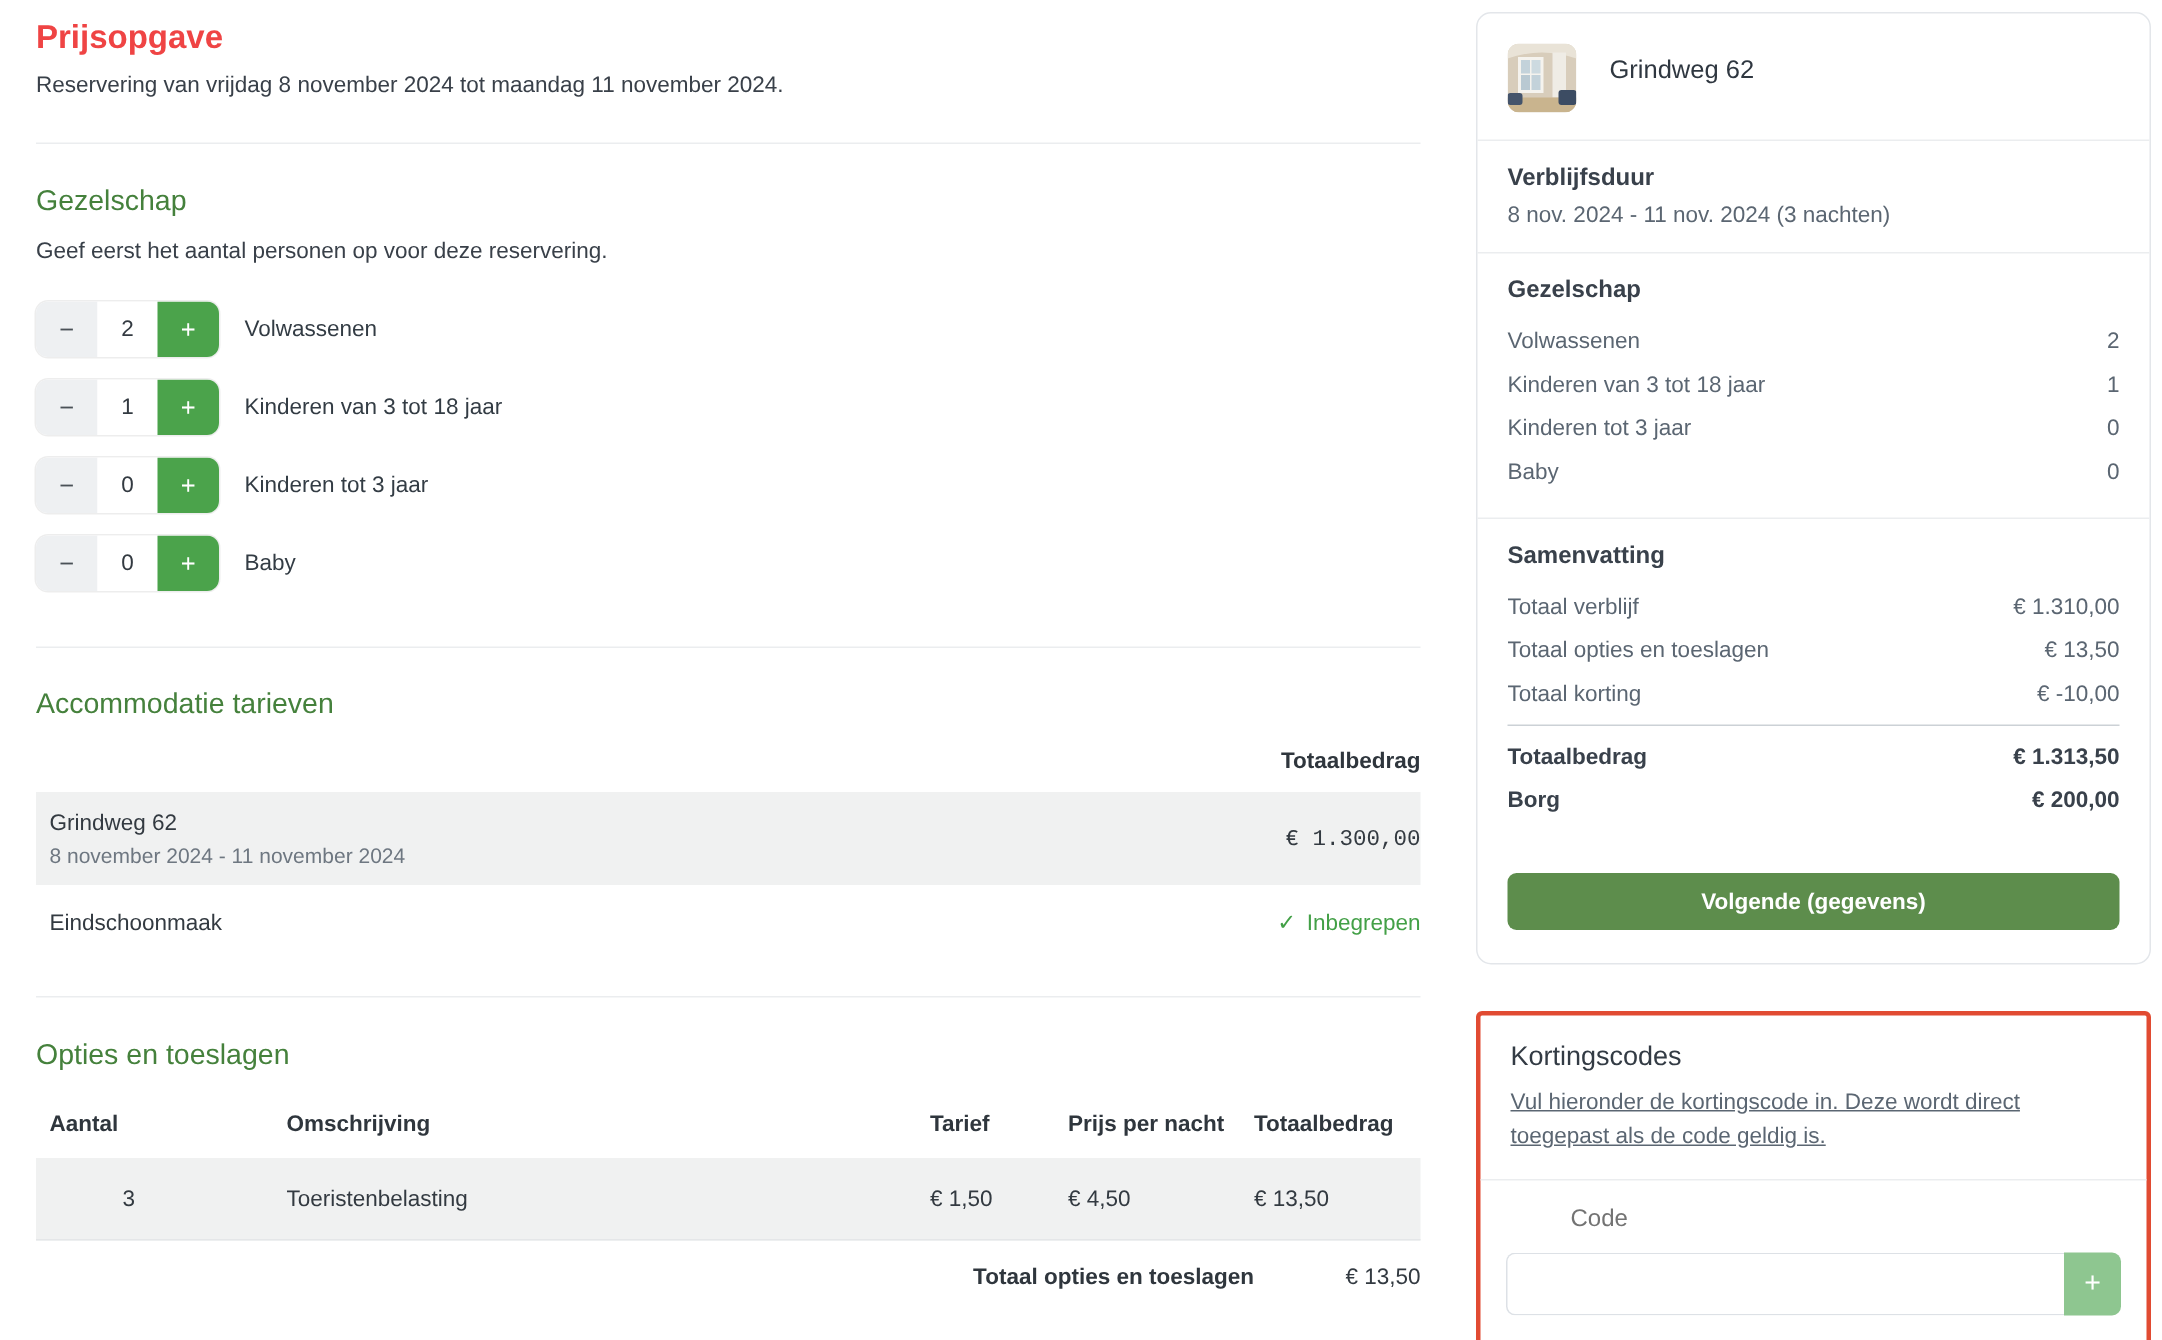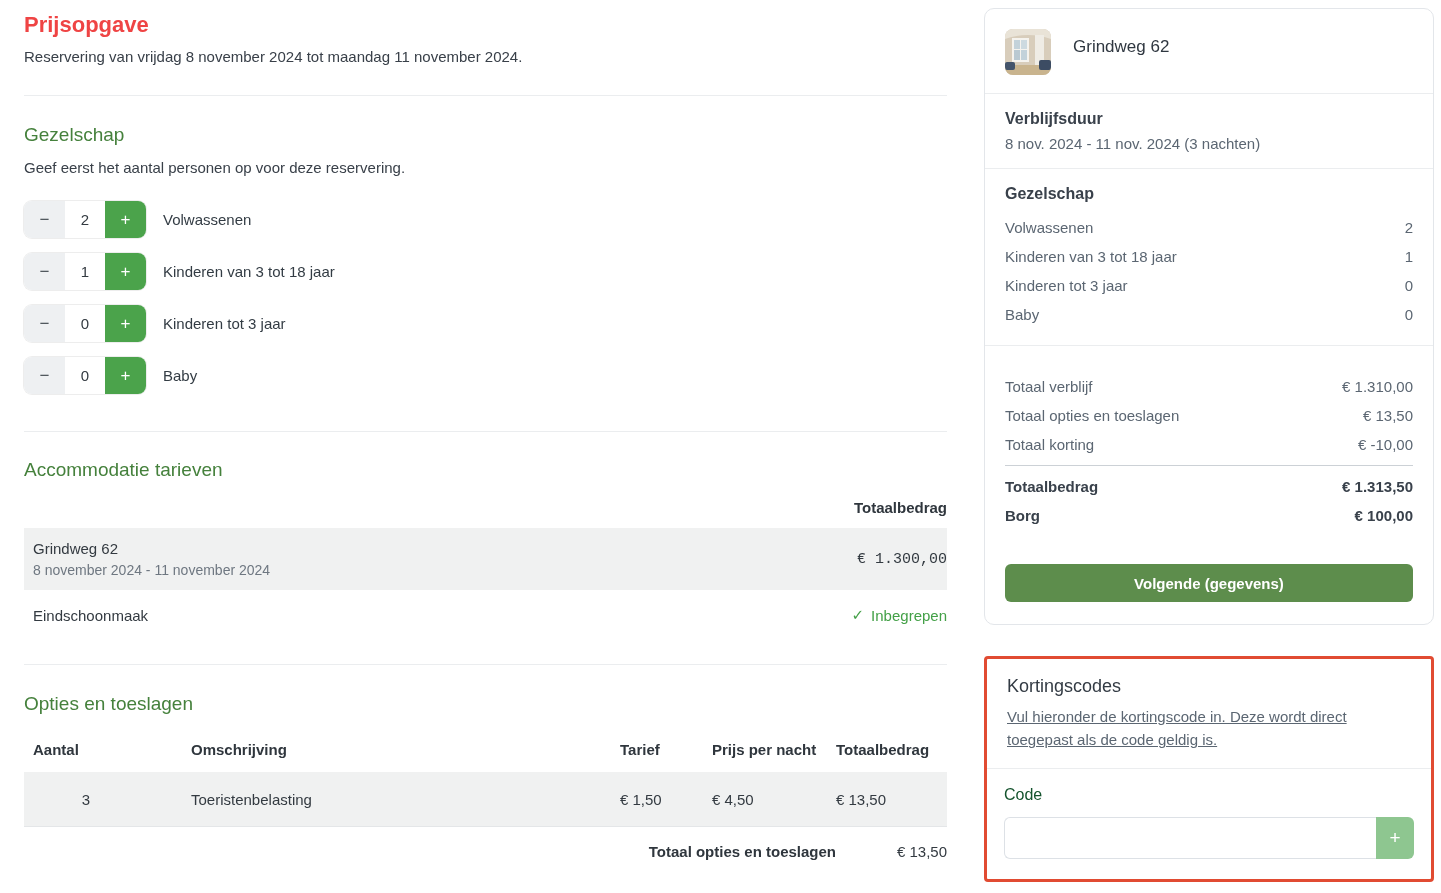--- a/index.html
+++ b/index.html
@@ -75,21 +75,21 @@
   .next-btn { width:100%; height:38px; background:#5d8d4c; color:#ffffff; font-weight:700;
               font-size:15px; border:0; border-radius:6px; cursor:pointer;
               font-family:"Liberation Sans",sans-serif; }
 
   
   .discount-card { margin-top:31px; background:#fff; border:3px solid #e14b32; border-radius:4px; }
   .disc-sec1 { padding:17px 20px 16px; }
   .disc-h { font-size:18px; color:#333b44; font-weight:400; }
   .disc-desc { margin-top:8px; font-size:15px; color:#5b6672; line-height:1.55; max-width:385px;text-decoration:underline; }
   .disc-sec2 { border-top:1px solid #ebedef; padding:17px 17px 20px; }
-  .code-label { font-size:16px; color:#14532d; }
+  .code-label { font-size:16px; color:#737373;margin-left:43px; }
   .code-row { margin-top:13px; display:flex; }
   .code-input { flex:1; height:42px; border:1px solid #dde1e6; border-right:0;
                 border-radius:6px 0 0 6px; font-size:15px; padding:0 10px; outline:none;
                 font-family:"Liberation Sans",sans-serif; }
   .code-plus { width:38px; height:42px; background:#8ec690; color:#ffffff; border:0;
                border-radius:0 6px 6px 0; font-size:19px; cursor:pointer;
                display:flex; align-items:center; justify-content:center; }
 </style>
 </head>
 <body>
@@ -245,41 +245,42 @@
           <span>0</span>
         </div>
         <div class="kv">
           <span>Baby</span>
           <span>0</span>
         </div>
       </div>
     </div>
 
     <div class="card-sec">
+      <div class="side-h">Samenvatting</div>
       <div class="kv-list">
         <div class="kv">
           <span>Totaal verblijf</span>
           <span>€ 1.310,00</span>
         </div>
         <div class="kv">
           <span>Totaal opties en toeslagen</span>
           <span>€ 13,50</span>
         </div>
         <div class="kv">
           <span>Totaal korting</span>
           <span>€ -10,00</span>
         </div>
         <hr class="sum-divider">
         <div class="kv bold">
           <span>Totaalbedrag</span>
           <span>€ 1.313,50</span>
         </div>
         <div class="kv bold">
           <span>Borg</span>
-          <span>€ 100,00</span>
+          <span>€ 200,00</span>
         </div>
       </div>
     </div>
 
     <div class="btn-wrap">
       <button class="next-btn">Volgende (gegevens)</button>
     </div>
   </div>
 
   <div class="discount-card">

